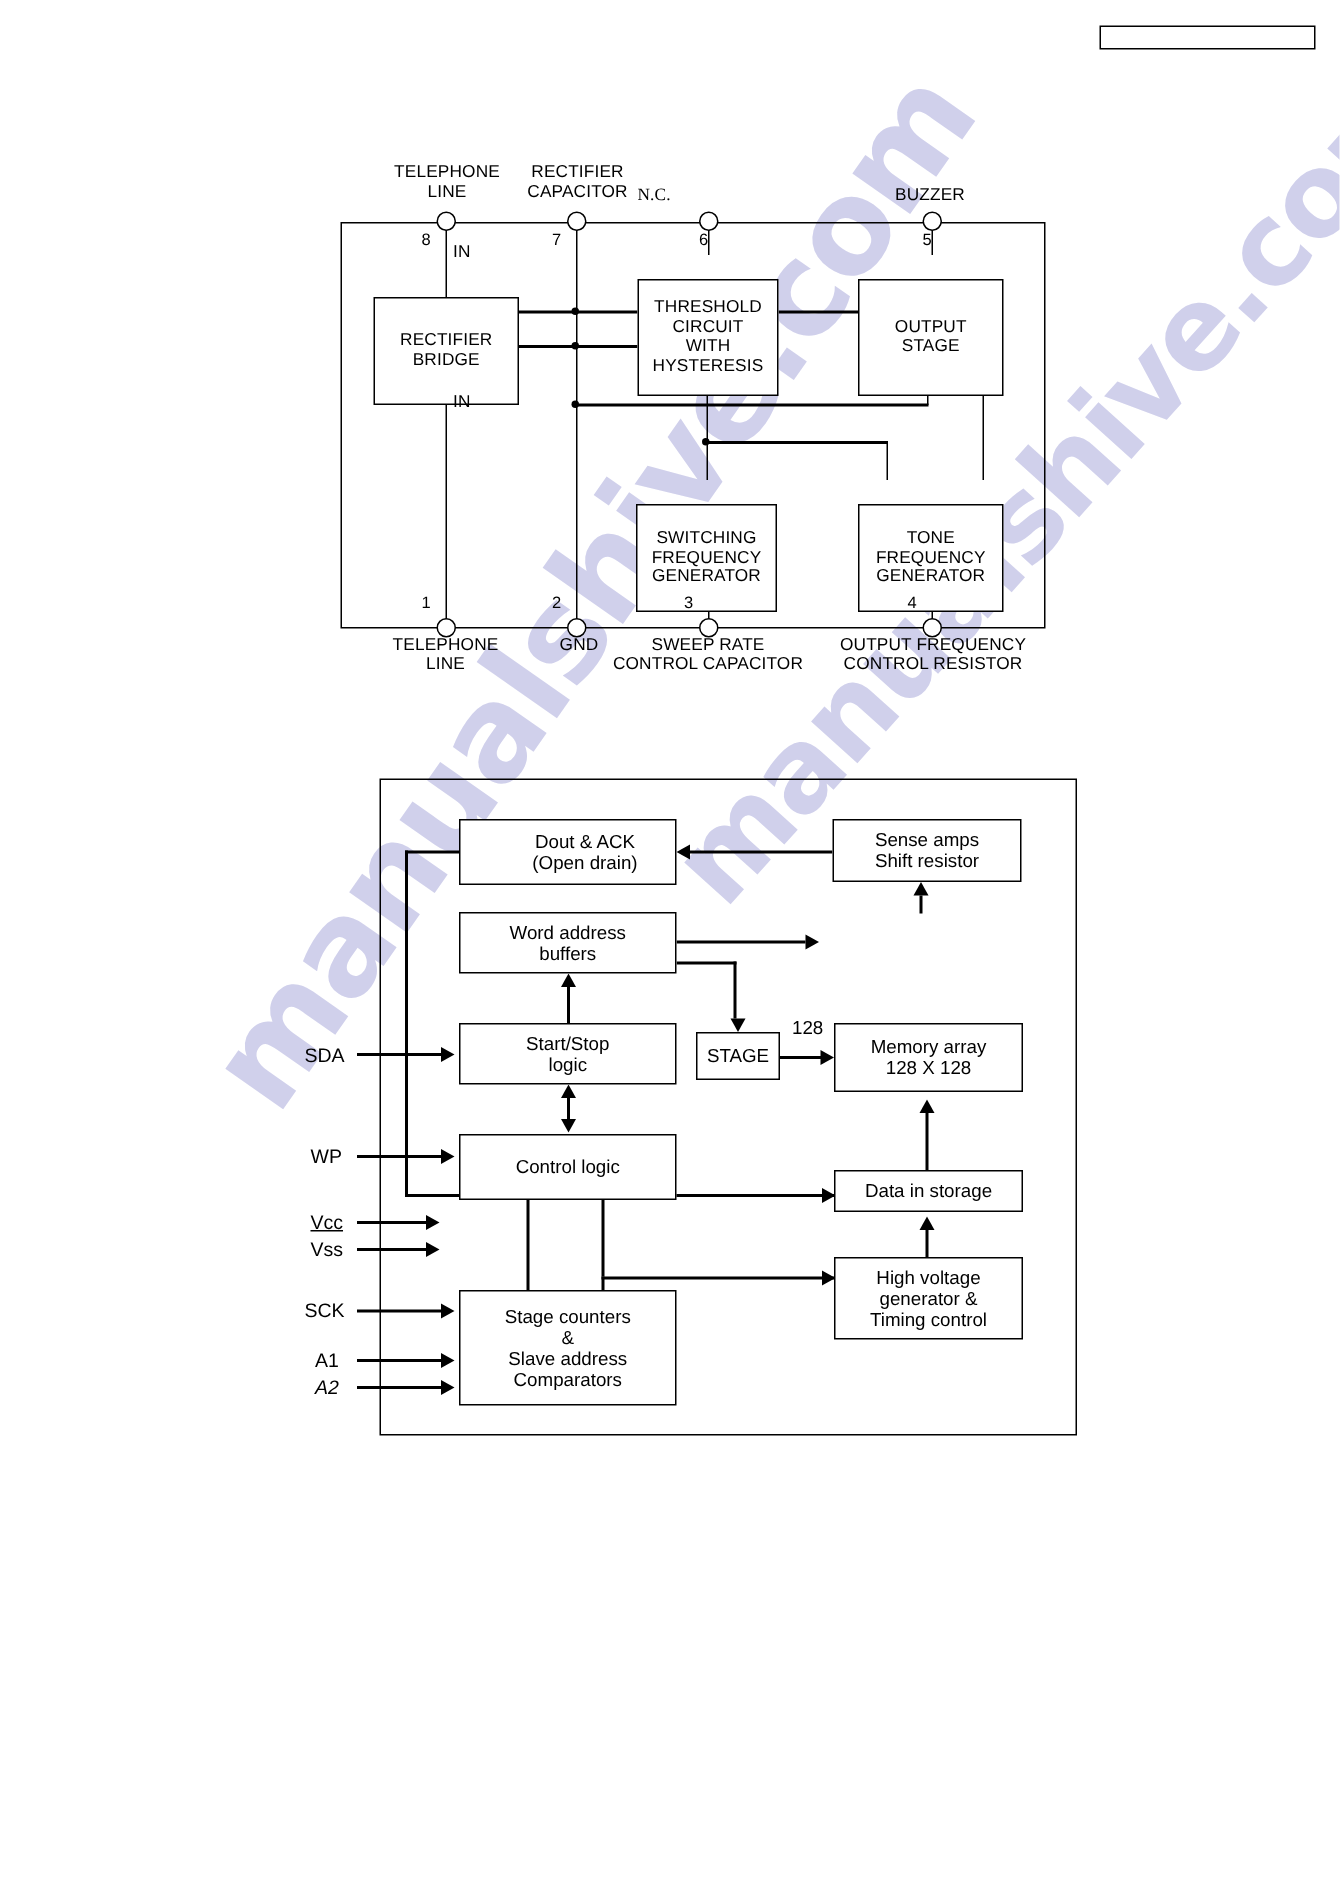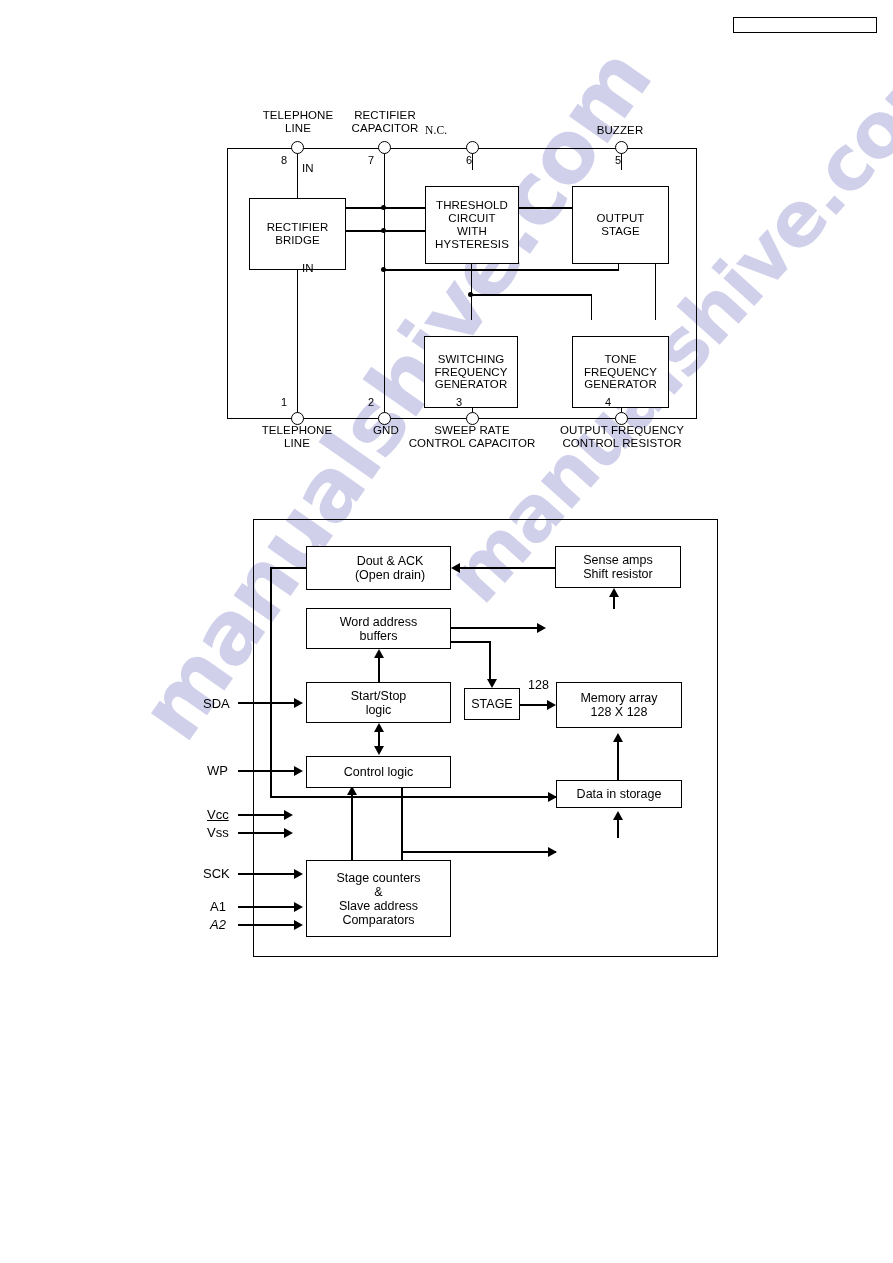--- a/index.html
+++ b/index.html
@@ -216,28 +216,33 @@
 
     <div class="blk" style="left:464px;top:688px;width:56px;height:32px;">
       <span>STAGE</span>
     </div>
 
     <div class="blk" style="left:556px;top:682px;width:126px;height:46px;">
       <span>Memory array
 128 X 128</span>
     </div>
 
-    <div class="blk" style="left:306px;top:756px;width:145px;height:32px;">
+    <div class="blk" style="left:306px;top:756px;width:145px;height:44px;">
       <span>Control logic</span>
     </div>
 
     <div class="blk" style="left:556px;top:780px;width:126px;height:28px;">
       <span>Data in storage</span>
     </div>
 
+    <div class="blk" style="left:556px;top:838px;width:126px;height:55px;">
+      <span>High voltage
+generator &amp;
+Timing control</span>
+    </div>
 
     <div class="blk" style="left:306px;top:860px;width:145px;height:77px;">
       <span>Stage counters
 &amp;
 Slave address
 Comparators</span>
     </div>
 
     <div class="lbl" style="left:528px;top:678px;font-size:12.5px;">128</div>
 

